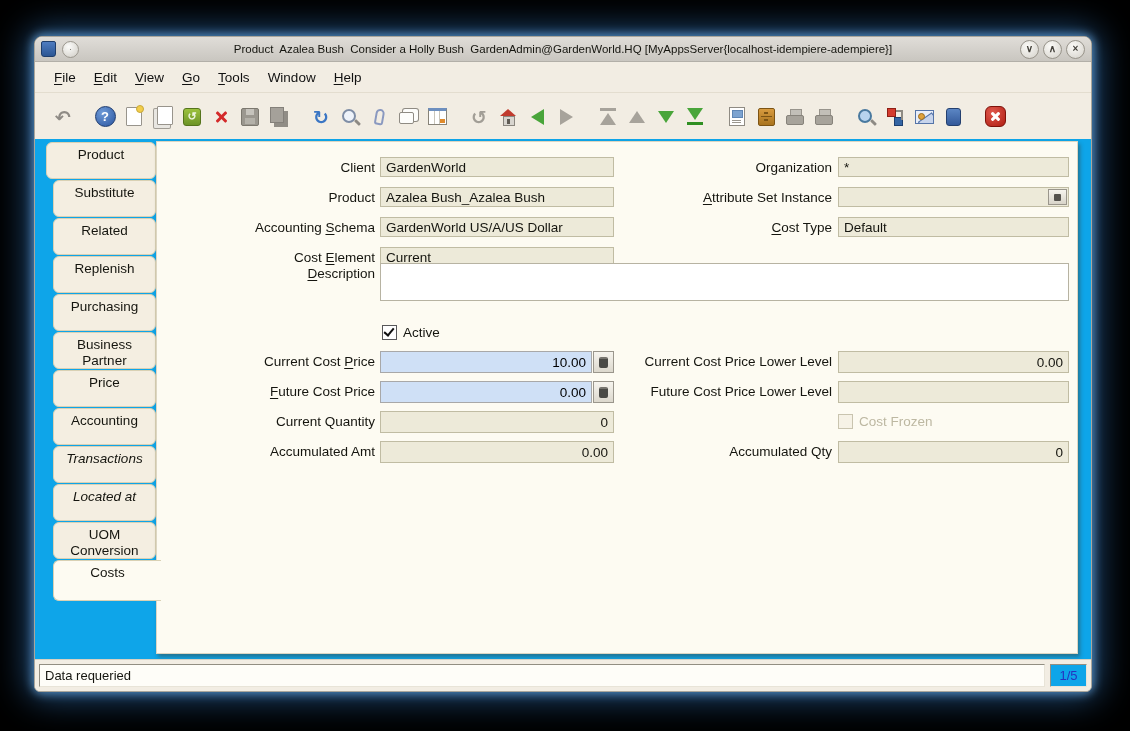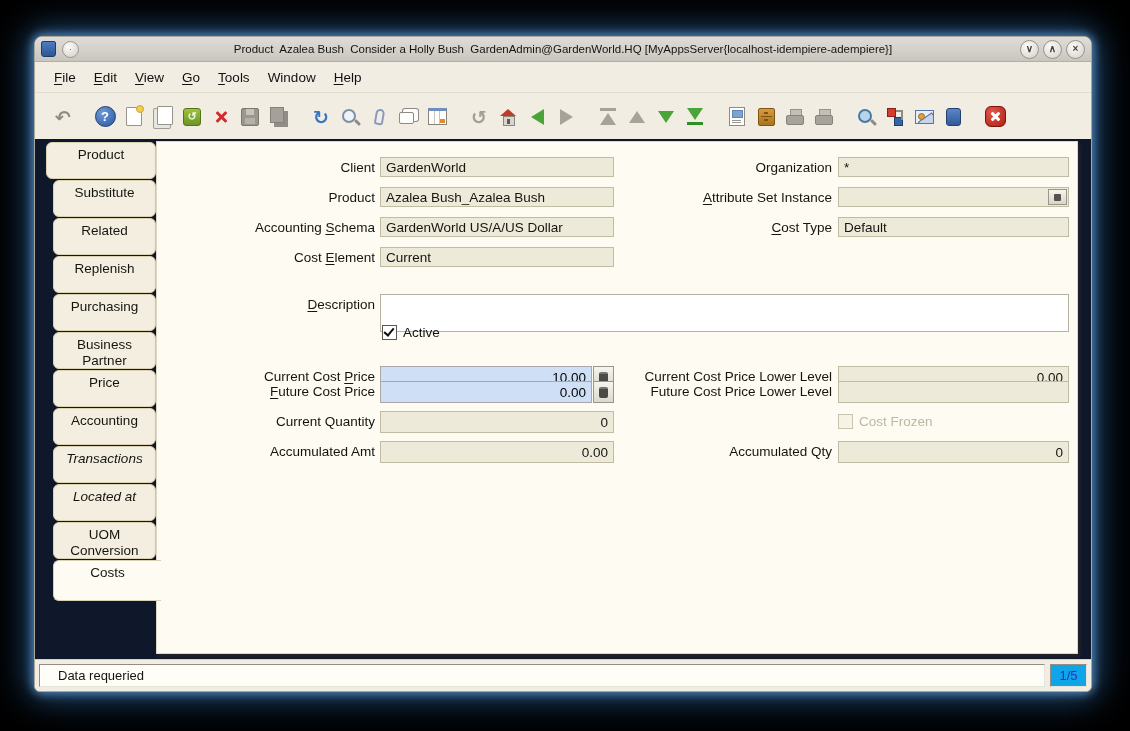--- a/index.html
+++ b/index.html
@@ -86,21 +86,21 @@
   .wf::after{content:"";position:absolute;left:10px;top:2px;width:5px;height:8px;border-right:2px solid #8f8b83;border-top:2px solid #8f8b83;}
   .envelope{width:17px;height:12px;background:#e9eef8;border:1px solid #5574a8;position:relative;overflow:hidden;}
   .envelope::before{content:"";position:absolute;right:-4px;bottom:-6px;width:15px;height:11px;transform:rotate(-35deg);background:#c7d4ec;border:1px solid #5574a8;}
   .envelope::after{content:"";position:absolute;left:2px;top:2px;width:5px;height:5px;border-radius:50%;background:#e0a23c;border:1px solid #9c6d1d;}
   .bluedoc{width:13px;height:16px;background:linear-gradient(#5b86c4,#33599a);border:1px solid #24406f;border-radius:3px;}
   .stop{width:19px;height:19px;border-radius:6px;background:radial-gradient(circle at 35% 30%,#e05a4e,#b01d12);border:1px solid #7e120a;position:relative;}
   .stop::before,.stop::after{content:"";position:absolute;left:8px;top:4px;width:3px;height:11px;background:#fff;border-radius:1px;}
   .stop::before{transform:rotate(45deg);}.stop::after{transform:rotate(-45deg);}
 
   
-  .content{position:absolute;left:0;right:0;top:102px;bottom:32px;background:#0f172a;}
+  .content{position:absolute;left:0;right:0;top:102px;bottom:32px;background:#0ea5e9;}
   .tabs{position:absolute;left:11px;top:3px;width:112px;}
   .vtab{width:101px;margin-left:7px;height:31px;background:#f4eee1;border:1px solid #d9d1b4;border-radius:6px;
         text-align:center;font-size:13.5px;color:#15150f;padding-top:4px;margin-bottom:1px;position:relative;line-height:16px;}
   .vtab.first{margin-left:0;width:108px;}
   .vtab.ital{font-style:italic;}
   .vtab.active{background:#fdfbf2;border-right:none;width:107px;border-radius:6px 0 0 6px;z-index:3;height:35px;}
   .panel{position:absolute;left:121px;top:2px;width:922px;height:513px;background:#fdfbf2;border:1px solid #ddd6c2;
          box-shadow:2px 3px 4px rgba(60,55,40,.45);box-sizing:border-box;}
   .row{position:absolute;left:0;right:0;height:22px;}
   .lbl{position:absolute;font-size:13.5px;color:#15150f;text-align:right;line-height:21px;white-space:nowrap;}
@@ -123,21 +123,21 @@
   .cb{width:13px;height:13px;background:#fff;border:1px solid #58585a;display:inline-block;position:relative;vertical-align:-2px;}
   .cb.checked::after{content:"";position:absolute;left:3px;top:0;width:4px;height:8px;border:solid #101010;border-width:0 2px 2px 0;transform:rotate(40deg);}
   .cb.disabled{border-color:#c9c4af;background:#f6f2e6;}
   .cblabel{font-size:13.5px;color:#15150f;margin-left:6px;text-align:right;}
   .cblabel.disabled{color:#bdb8a2;}
 
   
   .statusbar{position:absolute;left:0;right:0;bottom:0;height:32px;background:#f2ede3;border-top:1px solid #d7d1c2;
              display:flex;align-items:center;padding:0 4px;box-sizing:border-box;}
   .sbmsg{flex:1;height:23px;background:#fefdf8;border:1px solid;border-color:#928e82 #e8e4d8 #e8e4d8 #928e82;
-         font-size:13px;color:#15150f;display:flex;align-items:center;padding:0 18px;box-sizing:border-box;}
+         font-size:13px;color:#15150f;display:flex;align-items:center;padding:0 5px;box-sizing:border-box;}
   .sbrec{width:37px;height:23px;margin-left:5px;background:#0ea5e9;border:1px solid;border-color:#928e82 #e8e4d8 #e8e4d8 #928e82;
          font-size:13px;color:#2533c0;display:flex;align-items:center;justify-content:center;box-sizing:border-box;}
 </style>
 </head>
 <body>
 
 <div class="glow"></div>
 <div class="win">
 
   <div class="titlebar">
@@ -325,33 +325,33 @@
         <span class="fld c1f">GardenWorld US/A/US Dollar</span>
         <span class="lbl c2l"><u>C</u>ost Type</span>
         <span class="fld c2f">Default</span>
       </div>
 
       <div class="row" style="top:105px">
         <span class="lbl c1l">Cost <u>E</u>lement</span>
         <span class="fld c1f">Current</span>
       </div>
 
-      <div class="row" style="top:152px;height:51px">
+      <div class="row" style="top:121px;height:51px">
         <span class="lbl c1l"><u>D</u>escription</span>
         <span class="fld white" style="left:223px;width:689px;height:38px;align-items:flex-start"></span>
       </div>
 
       <div class="row" style="top:183px;height:16px">
         <span style="position:absolute;left:225px;display:flex;align-items:center">
           <span class="cb checked"></span>
           <span class="cblabel">Active</span>
         </span>
       </div>
 
-      <div class="row" style="top:224px">
+      <div class="row" style="top:209px">
         <span class="lbl c1l">Current Cost <u>P</u>rice</span>
         <span class="amt c1f">
           <span class="av">10.00</span>
           <span class="calcbtn">
               <span class="calcic"></span>
             </span>
         </span>
         <span class="lbl c2l">Current Cost Price Lower Level</span>
         <span class="fld num c2f" style="height:22px">0.00</span>
       </div>

